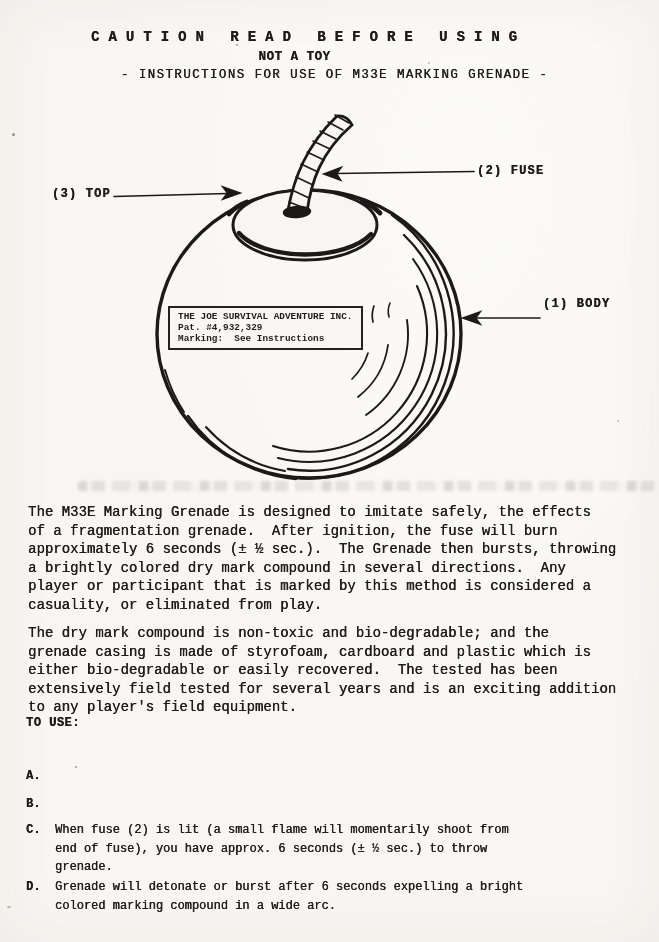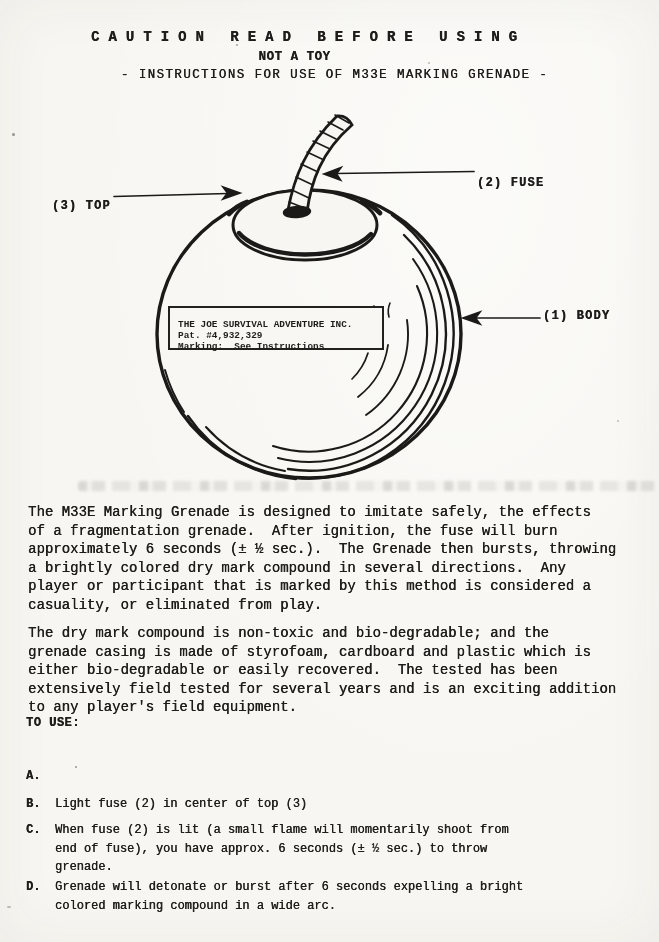--- a/index.html
+++ b/index.html
@@ -19,30 +19,30 @@
     box-shadow:inset 0 0 60px rgba(60,55,40,.05);
   }
   .tw{ text-shadow:0.35px 0 0 currentColor; } 
   .ctr{ position:absolute;left:0;width:659px;text-align:center;white-space:pre; }
 
   .title{ top:29px;margin-left:-21px;font-size:14px;font-weight:bold;letter-spacing:9px; }
   .warning{ top:50px;margin-left:-35px;font-size:12.5px;font-weight:bold;letter-spacing:.5px; }
   .subtitle{ top:68px;margin-left:5px;font-size:12.5px;letter-spacing:1.4px; }
 
   .diagram-label{
-    position:absolute;font-size:12px;font-weight:bold;letter-spacing:1.2px;white-space:pre;margin-top:12px;
+    position:absolute;font-size:12px;font-weight:bold;letter-spacing:1.2px;white-space:pre;
   }
   .lbl-top{ left:52px;top:187px; }
   .lbl-fuse{ left:477px;top:164px; }
   .lbl-body{ left:543px;top:297px; }
 
   .plate{
-    position:absolute;left:168px;top:306px;width:216px;height:44px;
+    position:absolute;left:168px;top:306px;width:195px;height:44px;
     box-sizing:border-box;border:2px solid #22211f;background:#f8f7f3;
-    padding:12px 0 0 8px;z-index:3;
+    padding:4px 0 0 8px;z-index:3;
   }
   .plate div{ font-size:9.4px;font-weight:bold;line-height:10.8px;white-space:pre; }
 
   .bodytext{
     position:absolute;left:28px;width:600px;
     font-size:14px;line-height:18.6px;white-space:pre-wrap;
   }
   .para1{ top:503px; }
   .para2{ top:624px; }
 
@@ -161,21 +161,20 @@
 grenade casing is made of styrofoam, cardboard and plastic which is
 either bio-degradable or easily recovered.  The tested has been
 extensively field tested for several years and is an exciting addition
 to any player's field equipment.</div>
 
   <div class="touse-heading tw">TO USE:</div>
 
   <div class="item-letter tw y-a">A.</div>
 
   <div class="item-letter tw y-b">B.</div>
-  <div class="item-text tw y-b">Light fuse (2) in center of top (3)</div>
 
   <div class="item-letter tw y-c">C.</div>
   <div class="item-text tw y-c">When fuse (2) is lit (a small flame will momentarily shoot from
 end of fuse), you have approx. 6 seconds (± ½ sec.) to throw
 grenade.</div>
 
   <div class="item-letter tw y-d">D.</div>
   <div class="item-text tw y-d">Grenade will detonate or burst after 6 seconds expelling a bright
 colored marking compound in a wide arc.</div>
 

